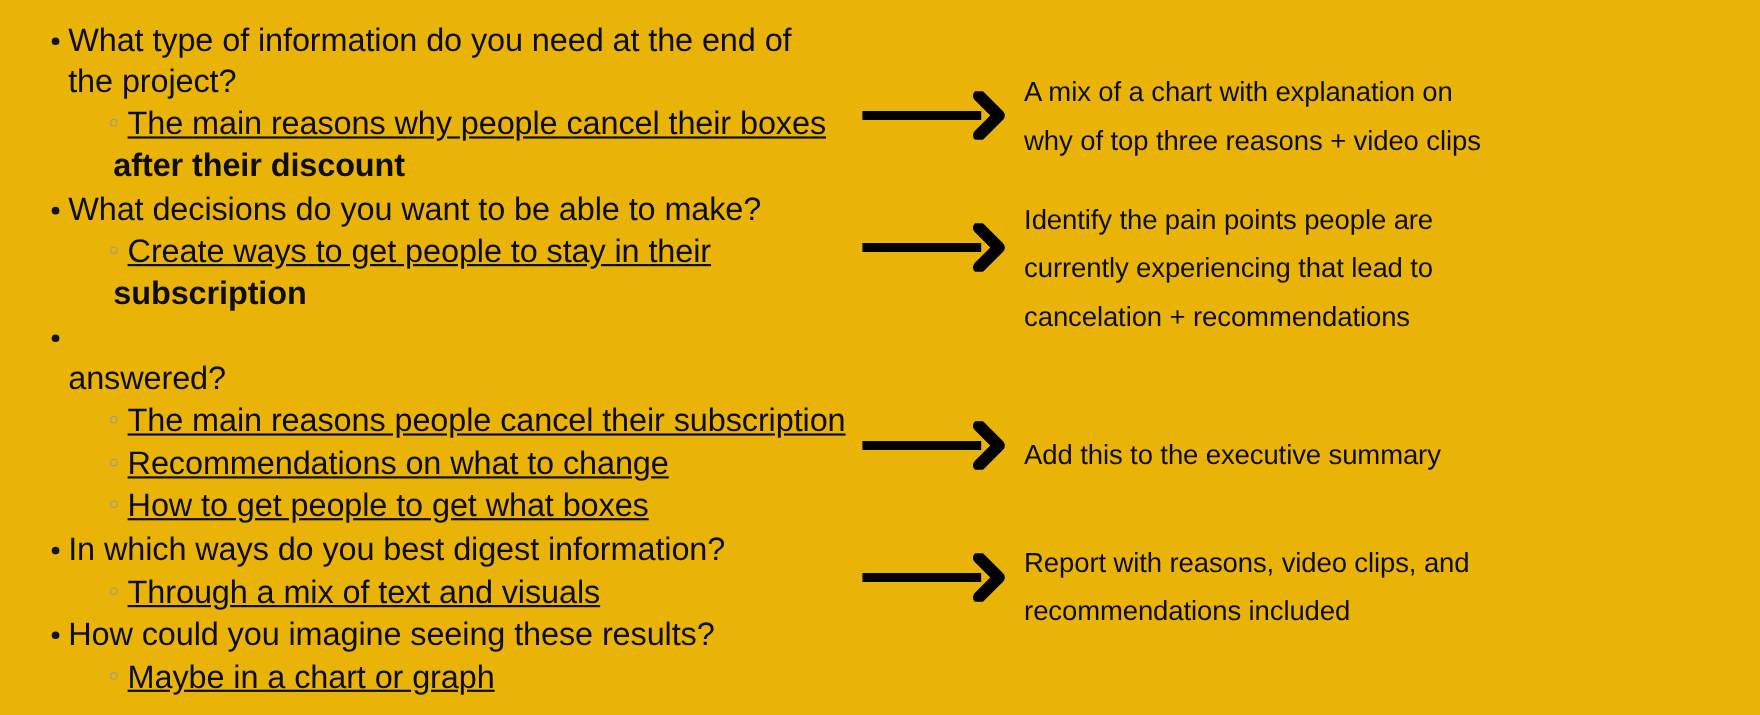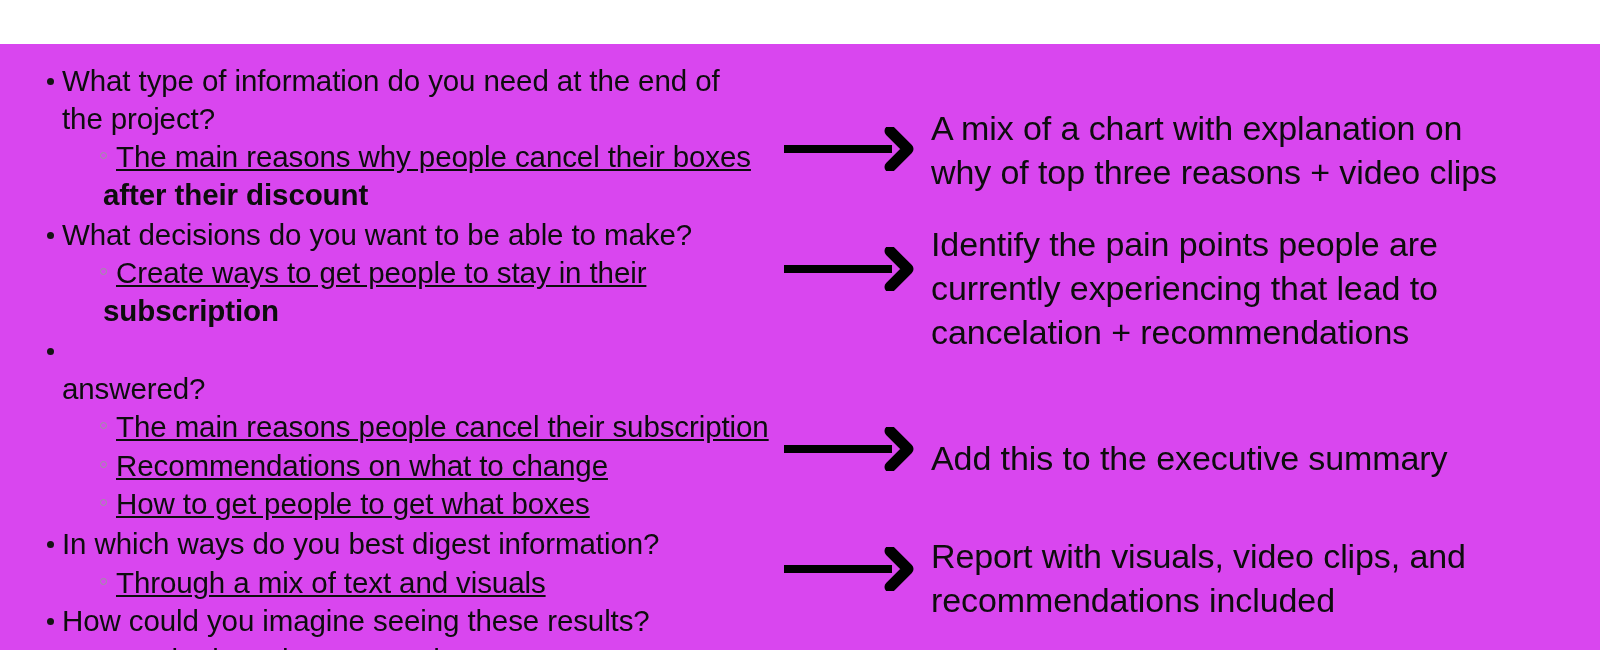--- a/index.html
+++ b/index.html
@@ -12,22 +12,21 @@
     height: 650px;
     overflow: hidden;
     font-family: "Liberation Sans", sans-serif;
     color: #0d0d0d;
     position: relative;
   }
 
   #slide {
     position: absolute;
     inset: 0;
-    background: #d946ef;
-    margin-top: 44px;
+    background: #eab308;
   }
 
   
   .outline {
     position: absolute;
     left: 0;
     top: 0;
     width: 760px;
     height: 650px;
   }
@@ -69,21 +68,21 @@
     box-sizing: border-box;
   }
   
   .lvl2-cont { left: 103px; font-weight: bold; }
 
   
   .callout {
     position: absolute;
     left: 931px;
     width: 640px;
-    font-size: 34px;
+    font-size: 25px;
     line-height: 44px;
     letter-spacing: -0.1px;
     color: #0d0d0d;
   }
   .callout .cl-line { white-space: nowrap; display: block; }
 
   
   .arrow {
     position: absolute;
     left: 780px;
@@ -210,17 +209,17 @@
     <span class="cl-line">Identify the pain points people are</span>
     <span class="cl-line">currently experiencing that lead to</span>
     <span class="cl-line">cancelation + recommendations</span>
   </div>
 
   <div class="callout" style="top:392px">
     <span class="cl-line">Add this to the executive summary</span>
   </div>
 
   <div class="callout" style="top:490px">
-    <span class="cl-line">Report with visuals, video clips, and</span>
+    <span class="cl-line">Report with reasons, video clips, and</span>
     <span class="cl-line">recommendations included</span>
   </div>
 
 </div>
 
 </body></html>

